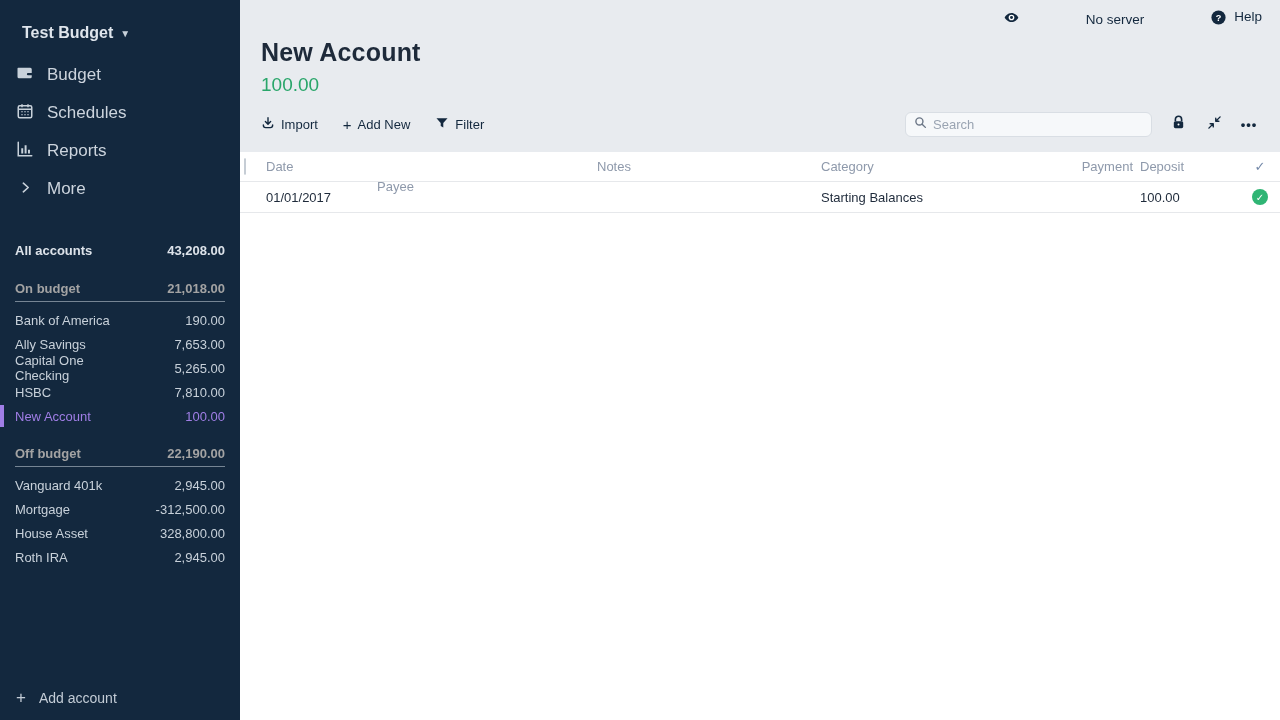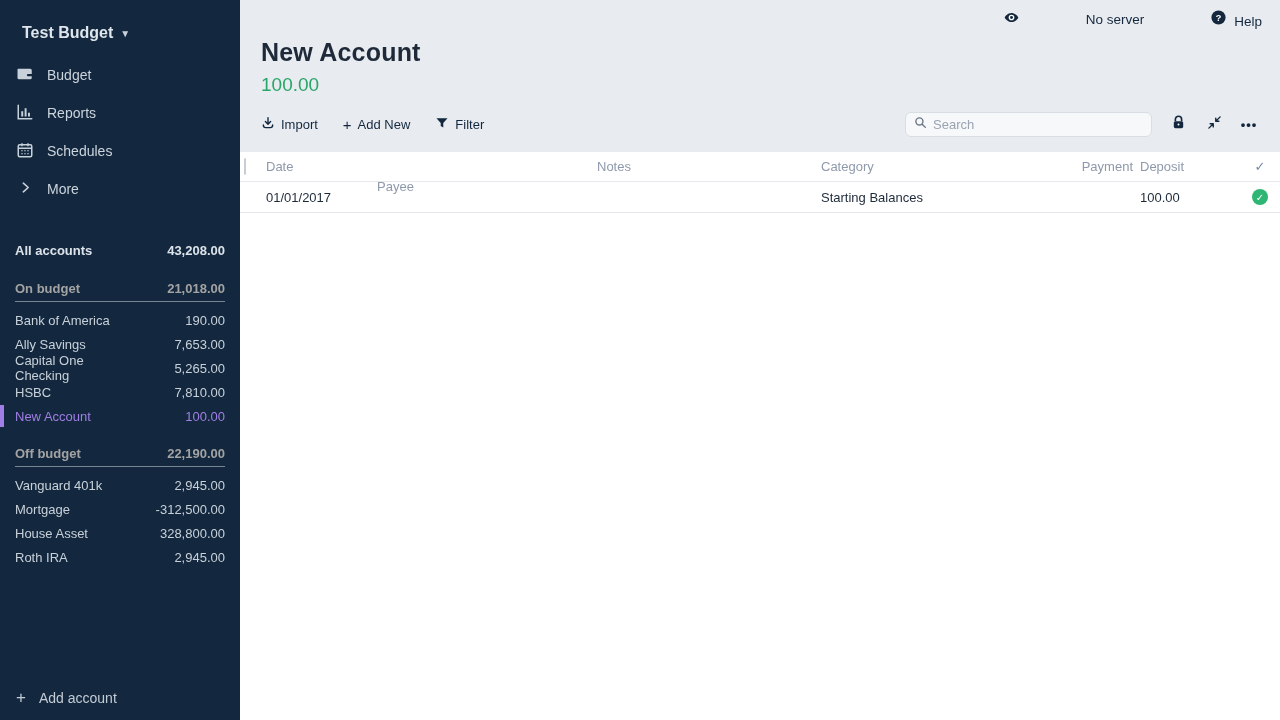--- a/index.html
+++ b/index.html
@@ -23,21 +23,21 @@
     margin: 24px 0 0 22px;
     font-size: 16px; font-weight: 700; color: #dfe5ec;
     display: flex; align-items: center; gap: 7px;
     cursor: pointer;
   }
   .budget-title .caret { font-size: 10px; color: #c8d1da; }
   .nav { margin-top: 14px; }
   .nav-item {
     height: 38px; display: flex; align-items: center;
     padding-left: 16px; gap: 13px;
-    font-size: 14px; color: #ccd4dd; cursor: pointer;
+    font-size: 17px; color: #ccd4dd; cursor: pointer;
   }
   .nav-item svg { width: 18px; height: 18px; flex: 0 0 18px; }
   .nav-item.more svg { width: 13px; height: 13px; flex: 0 0 13px; margin-left: 3px; margin-right: 2px;}
 
   .accounts { margin-top: 29px; font-size: 13px; }
   .acct-row {
     height: 24px; display: flex; align-items: center; justify-content: space-between;
     padding: 0 15px; cursor: pointer; position: relative; gap: 34px;
   }
   .acct-row .val { text-align: right; }
@@ -59,21 +59,21 @@
     padding-left: 16px; font-size: 14px; color: #c3ccd6; cursor: pointer;
   }
   .add-account .plus { font-size: 17px; font-weight: 400; }
 
   
   .main { flex: 1; display: flex; flex-direction: column; height: 720px; }
   .topbar {
     height: 38px; display: flex; align-items: center; justify-content: flex-end;
     gap: 26px; padding-right: 18px; font-size: 13.5px; color: #13283e;
   }
-  .topbar .item { display: flex; align-items: flex-end; gap: 7px; cursor: pointer; padding-left: 40px; }
+  .topbar .item { display: flex; align-items: flex-start; gap: 7px; cursor: pointer; padding-left: 40px; }
   .topbar svg { width: 17px; height: 17px; }
 
   .acct-head { padding-left: 21px; }
   .acct-head h1 { font-size: 25px; font-weight: 700; color: #1e2a3a; letter-spacing: 0.2px; }
   .acct-head .balance { margin-top: 7px; font-size: 19px; color: #29a66a; }
 
   .toolbar {
     margin-top: 15px; height: 26px;
     display: flex; align-items: center;
     padding: 0 20px 0 21px; font-size: 13px; color: #13283e;
@@ -146,37 +146,37 @@
         <svg viewBox="0 0 24 24" fill="#c8d1da">
             <path d="M3 5h16a2 2 0 0 1 2 2v10a2 2 0 0 1-2 2H4a2 2 0 0 1-2-2V6a1 1 0 0 1 1-1zm18 7h-5a1.5 1.5 0 0 0 0 3h5z" fill="#c8d1da"></path>
             <circle cx="16.8" cy="13.5" r="1" fill="#13283e"></circle>
           </svg>
       </span>
       <span>Budget</span>
     </div>
     <div class="nav-item">
       <span>
         <svg viewBox="0 0 24 24" fill="none" stroke="#c8d1da" stroke-width="2">
+            <rect x="3" y="5" width="18" height="16" rx="2"></rect>
+            <path d="M3 9.5h18M8 3v4M16 3v4"></path>
+            <path d="M7 13h2M11 13h2M15 13h2M7 17h2M11 17h2M15 17h2" stroke-width="1.6"></path>
+          </svg>
+      </span>
+      <span>Schedules</span>
+    </div>
+    <div class="nav-item">
+      <span>
+        <svg viewBox="0 0 24 24" fill="none" stroke="#c8d1da" stroke-width="2">
             <path d="M3 3v18h18" stroke-linecap="round"></path>
             <rect x="7" y="11" width="2.6" height="7" fill="#c8d1da" stroke="none"></rect>
             <rect x="11.5" y="7" width="2.6" height="11" fill="#c8d1da" stroke="none"></rect>
             <rect x="16" y="13" width="2.6" height="5" fill="#c8d1da" stroke="none"></rect>
           </svg>
       </span>
       <span>Reports</span>
-    </div>
-    <div class="nav-item">
-      <span>
-        <svg viewBox="0 0 24 24" fill="none" stroke="#c8d1da" stroke-width="2">
-            <rect x="3" y="5" width="18" height="16" rx="2"></rect>
-            <path d="M3 9.5h18M8 3v4M16 3v4"></path>
-            <path d="M7 13h2M11 13h2M15 13h2M7 17h2M11 17h2M15 17h2" stroke-width="1.6"></path>
-          </svg>
-      </span>
-      <span>Schedules</span>
     </div>
     <div class="nav-item more">
       <span>
         <svg viewBox="0 0 24 24" fill="none" stroke="#c8d1da" stroke-width="3" stroke-linecap="round" stroke-linejoin="round">
             <path d="M8 4l9 8-9 8"></path>
           </svg>
       </span>
       <span>More</span>
     </div>
   </div>

